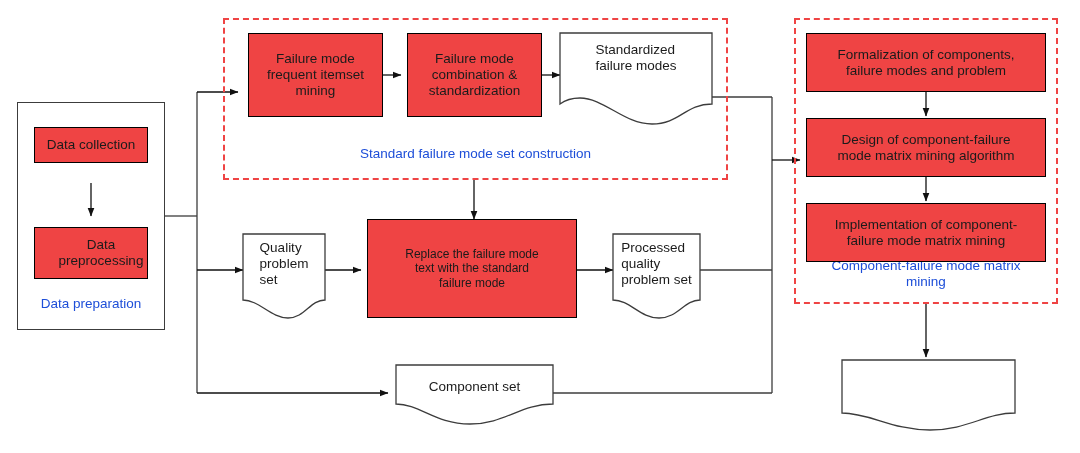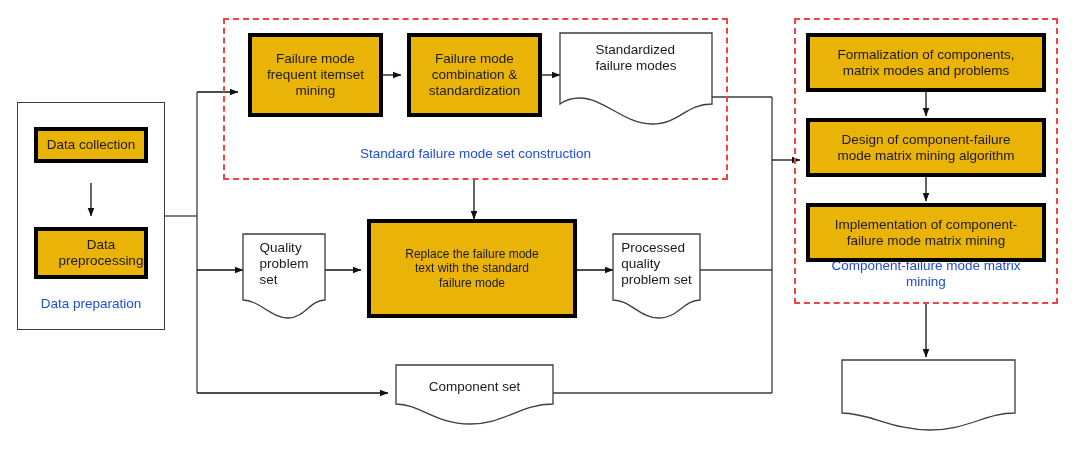--- a/index.html
+++ b/index.html
@@ -29,22 +29,22 @@
     box-sizing: border-box;
     display: flex;
     align-items: center;
     justify-content: center;
     text-align: center;
     color: #1b1b1b;
     line-height: 1.18;
     white-space: pre-line;
   }
   .rect {
-    border: 4px solid #000000;
-    background: #eab308;
+    border: 1px solid #000000;
+    background: #ef4444;
   }
   .group-solid {
     border: 1px solid #3c3c3c;
     background: transparent;
     display: block;
   }
   .group-dashed {
     border: 2px dashed #ef4444;
     background: transparent;
     display: block;
@@ -160,21 +160,21 @@
   </div>
 
   <div class="node rect fs14" style="left:367px; top:219px; width:210px; height:99px;">
     <span>Replace the failure mode
 text with the standard
 failure mode</span>
   </div>
 
   <div class="node rect fs135" style="left:806px; top:33px; width:240px; height:59px;">
     <span>Formalization of components,
-matrix modes and problems</span>
+failure modes and problem</span>
   </div>
 
   <div class="node rect fs135" style="left:806px; top:118px; width:240px; height:59px;">
     <span>Design of component-failure
 mode matrix mining algorithm</span>
   </div>
 
   <div class="node rect fs135" style="left:806px; top:203px; width:240px; height:59px;">
     <span>Implementation of component-
 failure mode matrix mining</span>

